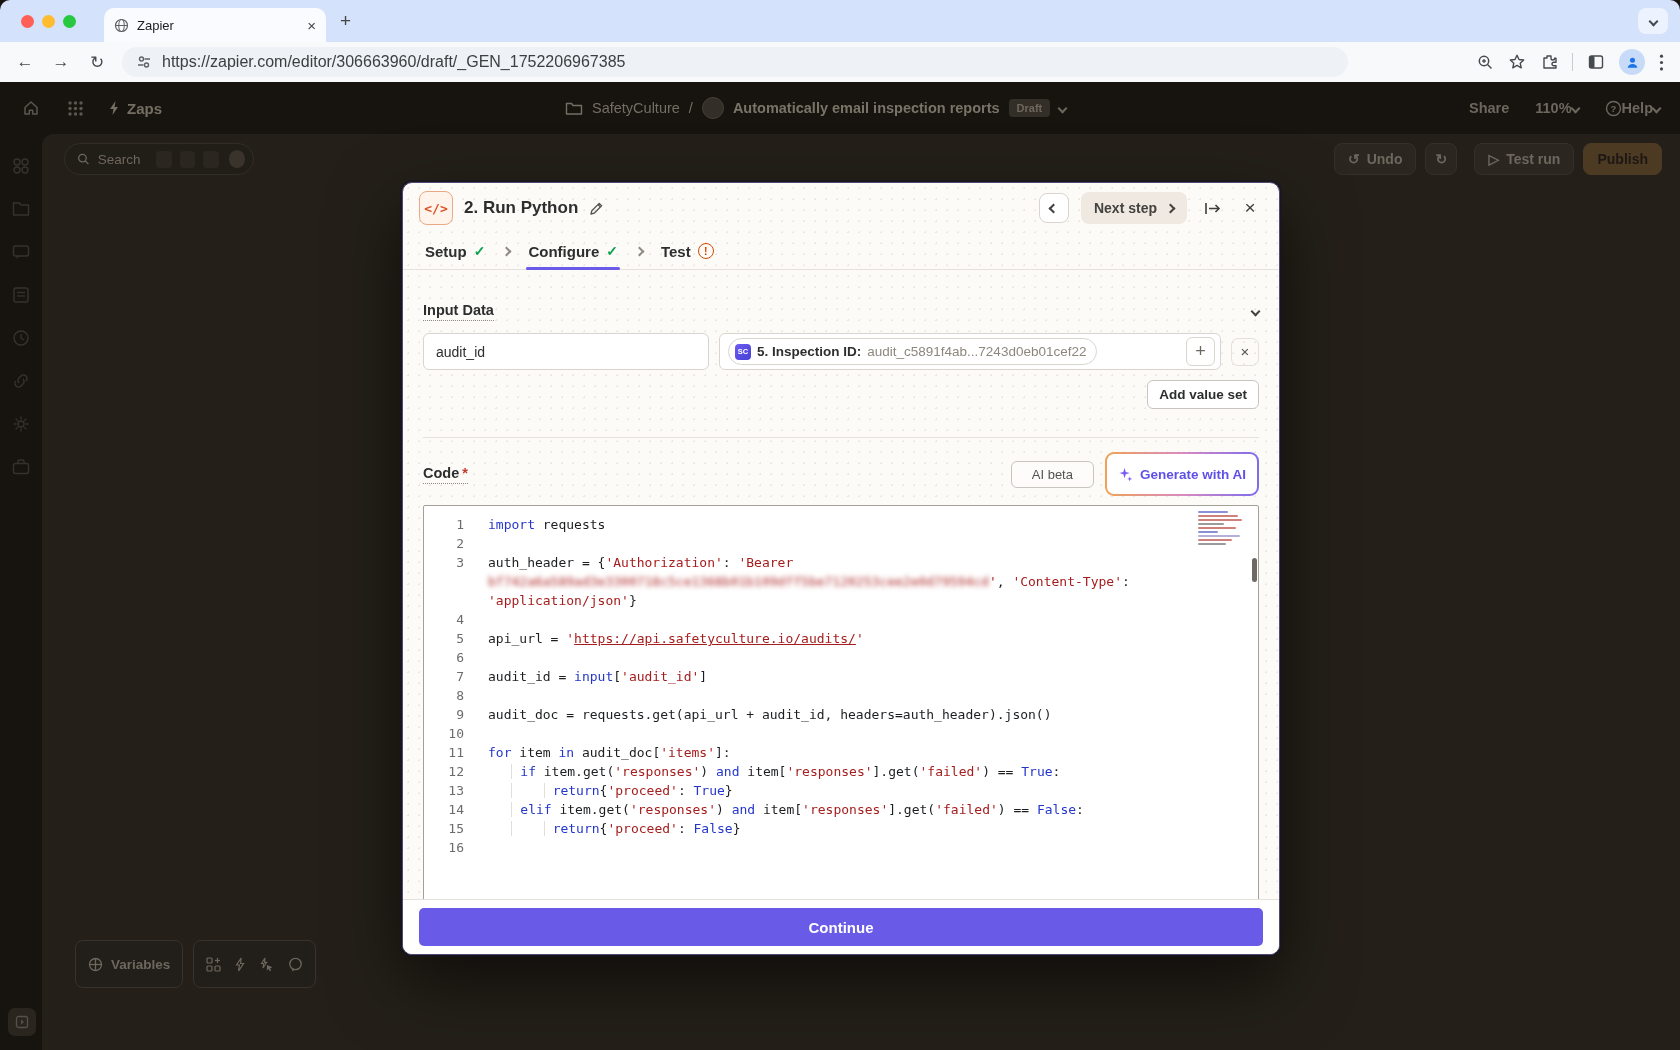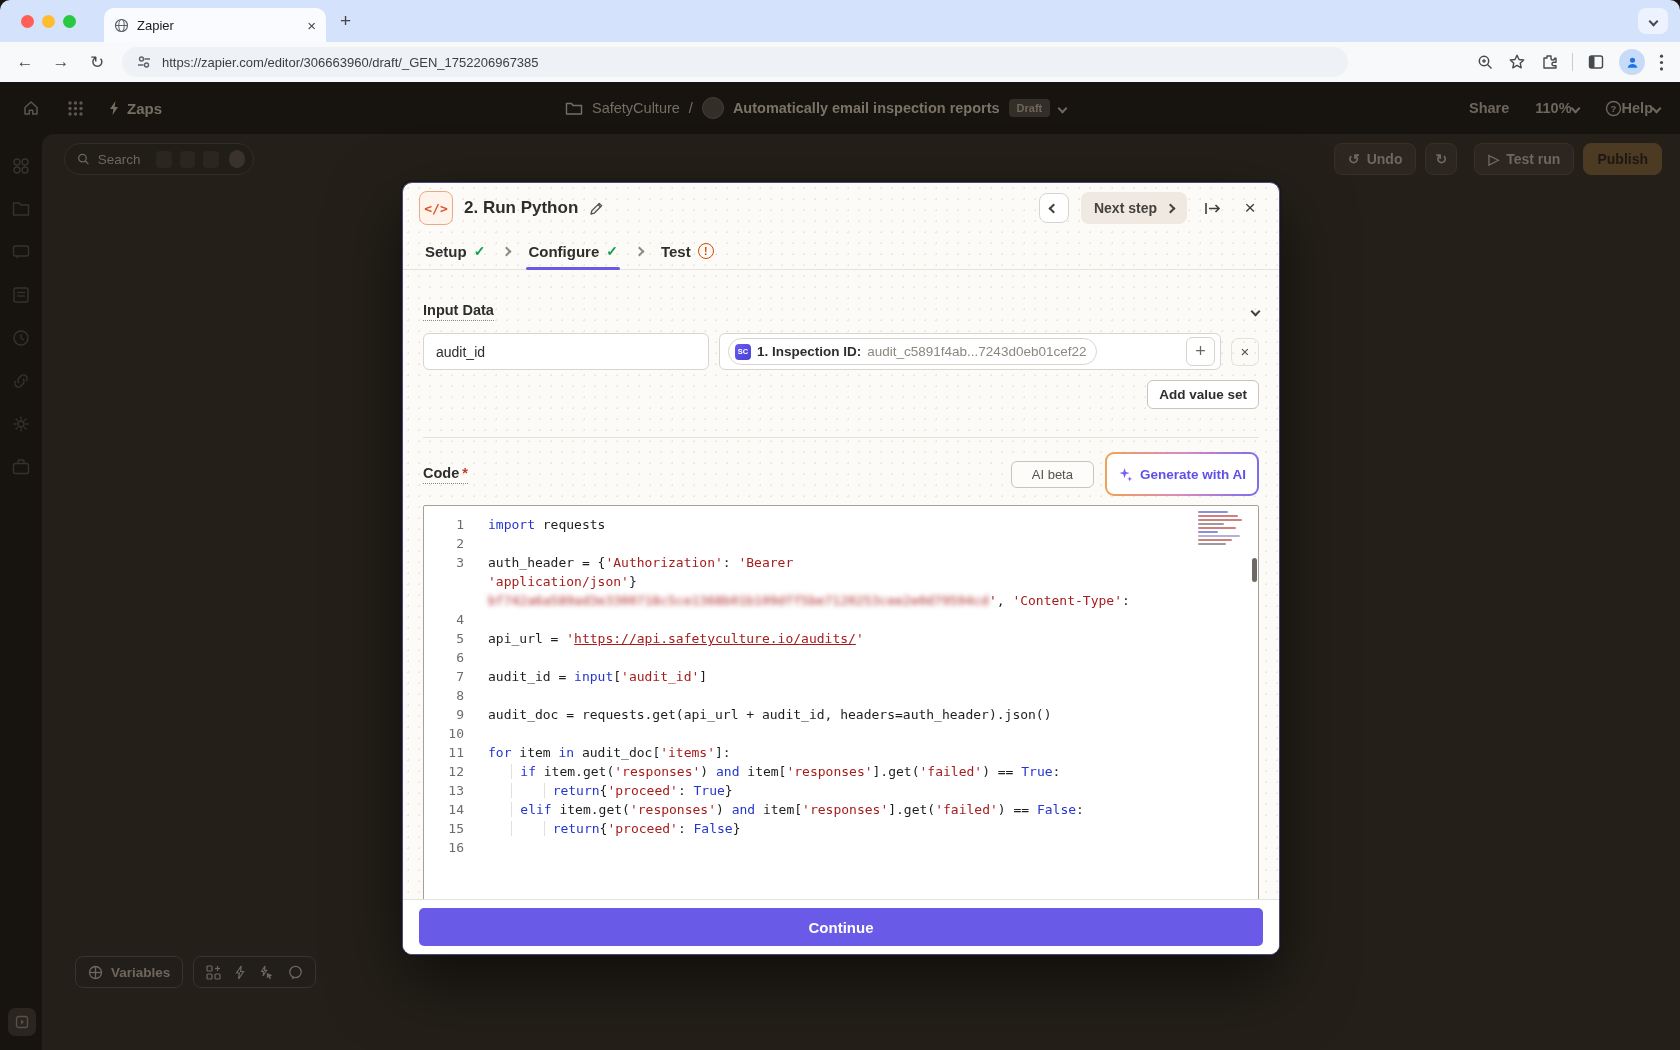--- a/index.html
+++ b/index.html
@@ -20,21 +20,21 @@
   .light { width:13px; height:13px; border-radius:50%; }
   .light.red{background:#FF5F57;} .light.yellow{background:#FEBC2E;} .light.green{background:#28C840;}
   .tab { margin-left:28px; width:222px; height:34px; background:#F9FBFE; border-radius:10px 10px 0 0; align-self:flex-end; display:flex; align-items:center; padding:0 10px; gap:8px; }
   .tab-title { font-size:13px; color:#202124; flex:1; }
   .tab-close { font-size:15px; color:#444746; line-height:1; cursor:default; }
   .newtab { margin-left:14px; font-size:19px; color:#444746; }
   .tabsearch { position:absolute; right:12px; top:8px; width:30px; height:26px; background:#EDF3FE; border-radius:8px; display:flex; align-items:center; justify-content:center; }
   .toolbar { height:40px; background:#F8F9FB; display:flex; align-items:center; padding:0 10px; gap:6px; }
   .navbtn { width:30px; height:30px; display:flex; align-items:center; justify-content:center; color:#454A4E; font-size:17px; }
   .urlpill { flex:1; height:30px; background:#EEF1F5; border-radius:15px; margin:0 8px 0 4px; display:flex; align-items:center; padding:0 14px; gap:10px; max-width:1226px; }
-  .url { font-size:13px; color:#3C4043; }
+  .url { font-size:16px; color:#3C4043; }
   .bicons { display:flex; align-items:center; gap:14px; margin-left:auto; margin-right:6px; }
   .vsep { width:1px; height:18px; background:#C8CBD0; }
   .avatar-chip { width:26px; height:26px; border-radius:50%; background:#C7DBF8; display:flex; align-items:center; justify-content:center; }
 
   
   .app { position:absolute; top:82px; left:0; width:1680px; height:968px; background:#17140f; }
   .appheader { height:52px; display:flex; align-items:center; padding:0 20px; color:#6E675D; }
   .hicon { width:22px; height:22px; margin-right:22px; display:flex; align-items:center; justify-content:center; }
   .zaps { display:flex; align-items:center; gap:7px; font-weight:bold; font-size:15px; color:#756E63; }
   .crumb { position:absolute; left:565px; display:flex; align-items:center; gap:9px; font-size:14.5px; color:#756E63; }
@@ -50,21 +50,21 @@
 
   .canvas { position:absolute; left:42px; top:52px; width:1638px; height:916px; background:#242019; border-radius:12px 0 0 0; }
   .searchpill { position:absolute; left:22px; top:9px; width:190px; height:32px; background:#211D17; border:1px solid #322D26; border-radius:17px; display:flex; align-items:center; padding:0 8px 0 12px; gap:8px; color:#6E675D; font-size:13.5px;text-align:center; }
   .key { width:17px; height:17px; background:#2B2620; border-radius:4px; }
   .searchpill .circ { width:18px; height:18px; border-radius:50%; background:#3A332B; margin-left:2px; }
   .canvas-tr { position:absolute; right:18px; top:9px; display:flex; align-items:center; gap:9px; }
   .dimbtn { height:32px; background:#2B2620; border:1px solid #363027; border-radius:8px; display:flex; align-items:center; gap:7px; padding:0 13px; color:#6E675D; font-size:14px; font-weight:bold; }
   .dimbtn.icononly { width:32px; padding:0; justify-content:center; }
   .dimbtn.publish { background:#4C3A22; border-color:#4C3A22; color:#1d1813; }
   .vars { position:absolute; left:33px; bottom:62px; display:flex; gap:10px; }
-  .varpill { height:32px; background:#221E19; border:1px solid #38332C; border-radius:8px; display:flex; align-items:center; gap:8px; padding:0 12px; color:#6E675D; font-size:13.5px; font-weight:bold; }
+  .varpill { height:48px; background:#221E19; border:1px solid #38332C; border-radius:8px; display:flex; align-items:center; gap:8px; padding:0 12px; color:#6E675D; font-size:13.5px; font-weight:bold; }
 
   
   .modal { position:absolute; left:402px; top:100px; width:878px; height:773px; background:#FCFBF8;
            background-image:radial-gradient(#EAE7E0 1px, transparent 1px); background-size:11px 11px;
            border-radius:10px; border:1px solid #4E4A72;
            box-shadow:0 0 0 2px rgba(22,18,40,.45), 0 26px 70px rgba(0,0,0,.6); overflow:hidden; }
   .mhead { height:50px; display:flex; align-items:center; padding:0 16px; gap:11px; }
   .stepicon { width:34px; height:34px; border:1.5px solid #EBA887; background:#FFF4EC; border-radius:8px; display:flex; align-items:center; justify-content:center; font-family:"DejaVu Sans Mono", monospace; font-weight:bold; font-size:13px; color:#DD4F22; }
   .mtitle { font-size:17px; font-weight:bold; color:#2D2E2E; }
   .mhead-r { margin-left:auto; display:flex; align-items:center; gap:12px; }
@@ -418,21 +418,21 @@
   <div class="mbody">
     <div class="sec-head">
       <span class="seclabel">Input Data</span>
       <span style="margin-left:auto;" class="chev down dark"></span>
     </div>
     <div class="fieldrow">
       <input class="txtinput" value="audit_id" style="">
       <div class="valfield">
         <div class="token">
           <span class="sclogo">SC</span>
-          <b>1. Inspection ID:</b>
+          <b>5. Inspection ID:</b>
           <span class="tval">audit_c5891f4ab...7243d0eb01cef22</span>
         </div>
         <div class="plusbtn">+</div>
       </div>
       <div class="rowx">×</div>
     </div>
     <div class="avsrow">
       <div class="avsbtn">Add value set</div>
     </div>
 
@@ -452,22 +452,22 @@
           </div>
         </div>
       </div>
     </div>
 
     <div class="editor">
       <div id="code-lines">
           <div class="crow"><span class="gut">1</span><span class="cline"><span class="c-kw">import</span><span class="c-pl"> requests</span></span></div>
           <div class="crow"><span class="gut">2</span><span class="cline"> </span></div>
           <div class="crow"><span class="gut">3</span><span class="cline"><span class="c-pl">auth_header = {</span><span class="c-str">'Authorization'</span><span class="c-pl">: </span><span class="c-str">'Bearer</span></span></div>
+          <div class="crow"><span class="gut"></span><span class="cline"><span class="c-blur">bf742a6a589ad3e3300718c5ce1368b01b109dff5be7120253cee2e0d79594cd</span><span class="c-str">'</span><span class="c-pl">, </span><span class="c-str">'Content-Type'</span><span class="c-pl">:</span></span></div>
           <div class="crow"><span class="gut"></span><span class="cline"><span class="c-str">'application/json'</span><span class="c-pl">}</span></span></div>
-          <div class="crow"><span class="gut"></span><span class="cline"><span class="c-blur">bf742a6a589ad3e3300718c5ce1368b01b109dff5be7120253cee2e0d79594cd</span><span class="c-str">'</span><span class="c-pl">, </span><span class="c-str">'Content-Type'</span><span class="c-pl">:</span></span></div>
           <div class="crow"><span class="gut">4</span><span class="cline"> </span></div>
           <div class="crow"><span class="gut">5</span><span class="cline"><span class="c-pl">api_url = </span><span class="c-str">'</span><span class="c-strU">https://api.safetyculture.io/audits/</span><span class="c-str">'</span></span></div>
           <div class="crow"><span class="gut">6</span><span class="cline"> </span></div>
           <div class="crow"><span class="gut">7</span><span class="cline"><span class="c-pl">audit_id = </span><span class="c-kw">input</span><span class="c-pl">[</span><span class="c-str">'audit_id'</span><span class="c-pl">]</span></span></div>
           <div class="crow"><span class="gut">8</span><span class="cline"> </span></div>
           <div class="crow"><span class="gut">9</span><span class="cline"><span class="c-pl">audit_doc = requests.get(api_url + audit_id, headers=auth_header).json()</span></span></div>
           <div class="crow"><span class="gut">10</span><span class="cline"> </span></div>
           <div class="crow"><span class="gut">11</span><span class="cline"><span class="c-kw">for</span><span class="c-pl"> item </span><span class="c-kw">in</span><span class="c-pl"> audit_doc[</span><span class="c-str">'items'</span><span class="c-pl">]:</span></span></div>
           <div class="crow"><span class="gut">12</span><span class="cline"><span class="c-ig">   </span><span class="c-pl"> </span><span class="c-kw">if</span><span class="c-pl"> item.get(</span><span class="c-str">'responses'</span><span class="c-pl">) </span><span class="c-kw">and</span><span class="c-pl"> item[</span><span class="c-str">'responses'</span><span class="c-pl">].get(</span><span class="c-str">'failed'</span><span class="c-pl">) == </span><span class="c-kw">True</span><span class="c-pl">:</span></span></div>
           <div class="crow"><span class="gut">13</span><span class="cline"><span class="c-ig">   </span><span class="c-ig">    </span><span class="c-pl"> </span><span class="c-kw">return</span><span class="c-pl">{</span><span class="c-str">'proceed'</span><span class="c-pl">: </span><span class="c-kw">True</span><span class="c-pl">}</span></span></div>

